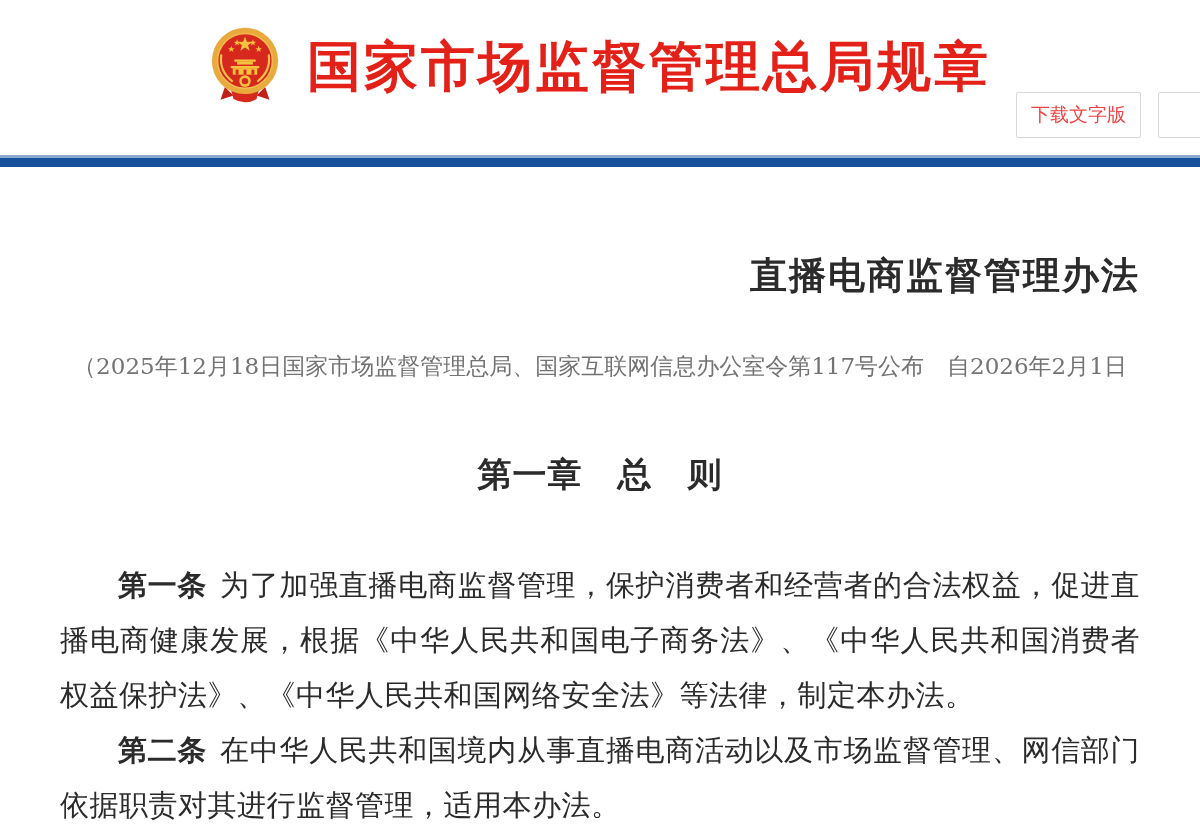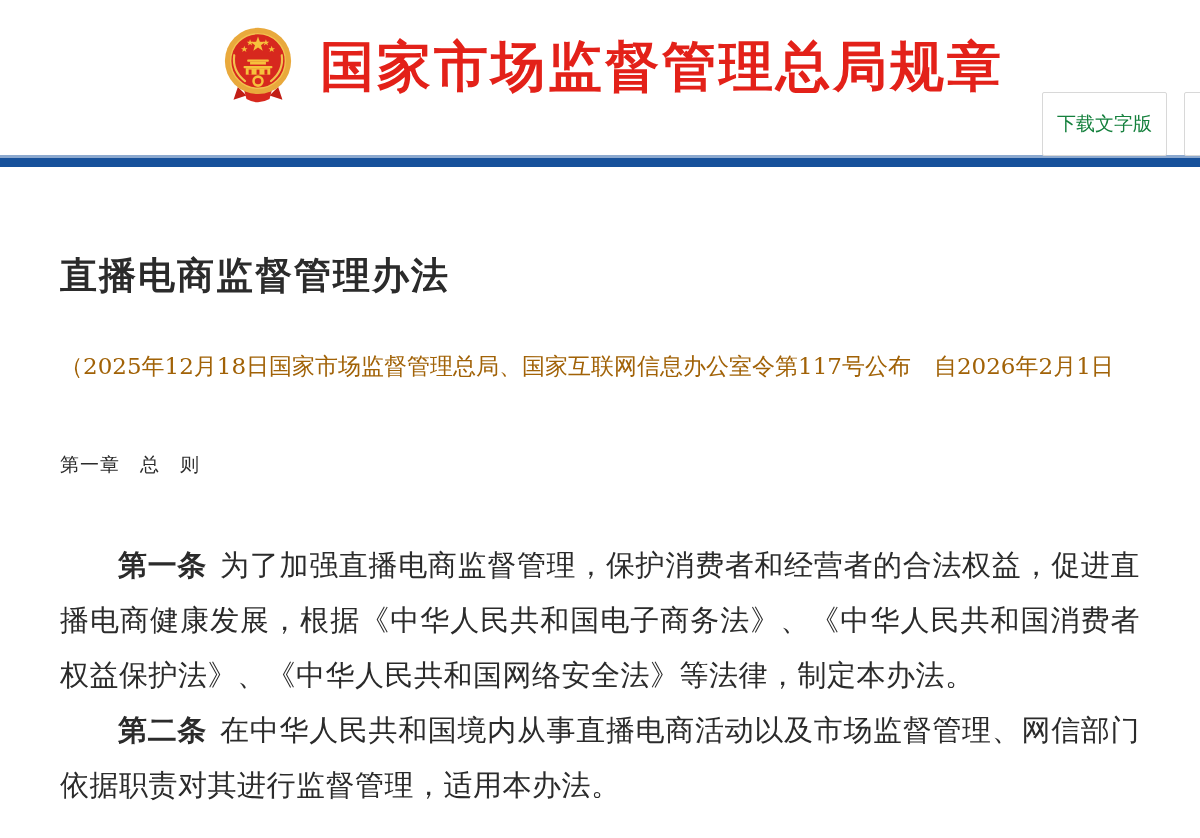--- a/index.html
+++ b/index.html
@@ -14,21 +14,20 @@
     position: relative;
     font-family: "DejaVu Serif", "Liberation Serif", serif;
     color: #2b2b2b;
   }
 
   
   .header {
     position: relative;
     height: 155px;
     background: #ffffff;
-    margin-left: 26px;
   }
   .brand {
     display: flex;
     align-items: center;
     justify-content: center;
     gap: 26px;
     padding-top: 26px;
   }
   .emblem {
     width: 72px;
@@ -44,66 +43,67 @@
     white-space: nowrap;
   }
   .dl-buttons {
     position: absolute;
     top: 92px;
     left: 1016px;
     display: flex;
     gap: 17px;
   }
   .dl-btn {
-    height: 64px;
+    height: 46px;
     min-width: 125px;
     padding: 0 12px;
     box-sizing: border-box;
     background: #ffffff;
     border: 1px solid #d8d8d8;
     border-radius: 2px;
     font-family: "Liberation Sans", "DejaVu Sans", sans-serif;
     font-size: 19px;
-    color: #15803d;
+    color: #ef4444;
     display: flex;
     align-items: center;
     justify-content: center;
     cursor: pointer;
     white-space: nowrap;
     text-align: right;
   }
 
   
   .bar-light { height: 3px; background: #8ca9cf; }
   .bar-dark  { height: 9px; background: #17519b; }
 
   
   .doc {
     width: 1080px;
     margin: 0 auto;
   }
   .doc-title {
     margin-top: 84px;
-    text-align: left;
+    text-align: right;
     font-size: 37px;
     font-weight: 700;
     color: #2b2b2b;
     letter-spacing: 2px;
   }
   .issuance {
     margin-top: 38px;
+    text-align: center;
     font-size: 23px;
     line-height: 55px;
-    color: #a16207;
+    color: #737373;
   }
   .chapter-heading {
     margin-top: 58px;
-    text-align: left;
-    font-size: 19px;
-    font-weight: 400;
+    text-align: center;
+    font-size: 34px;
+    font-weight: 700;
     letter-spacing: 1px;
   }
   .articles {
     margin-top: 60px;
   }
   .para {
     margin: 0;
     font-size: 29px;
     line-height: 55px;
     text-align: justify;

